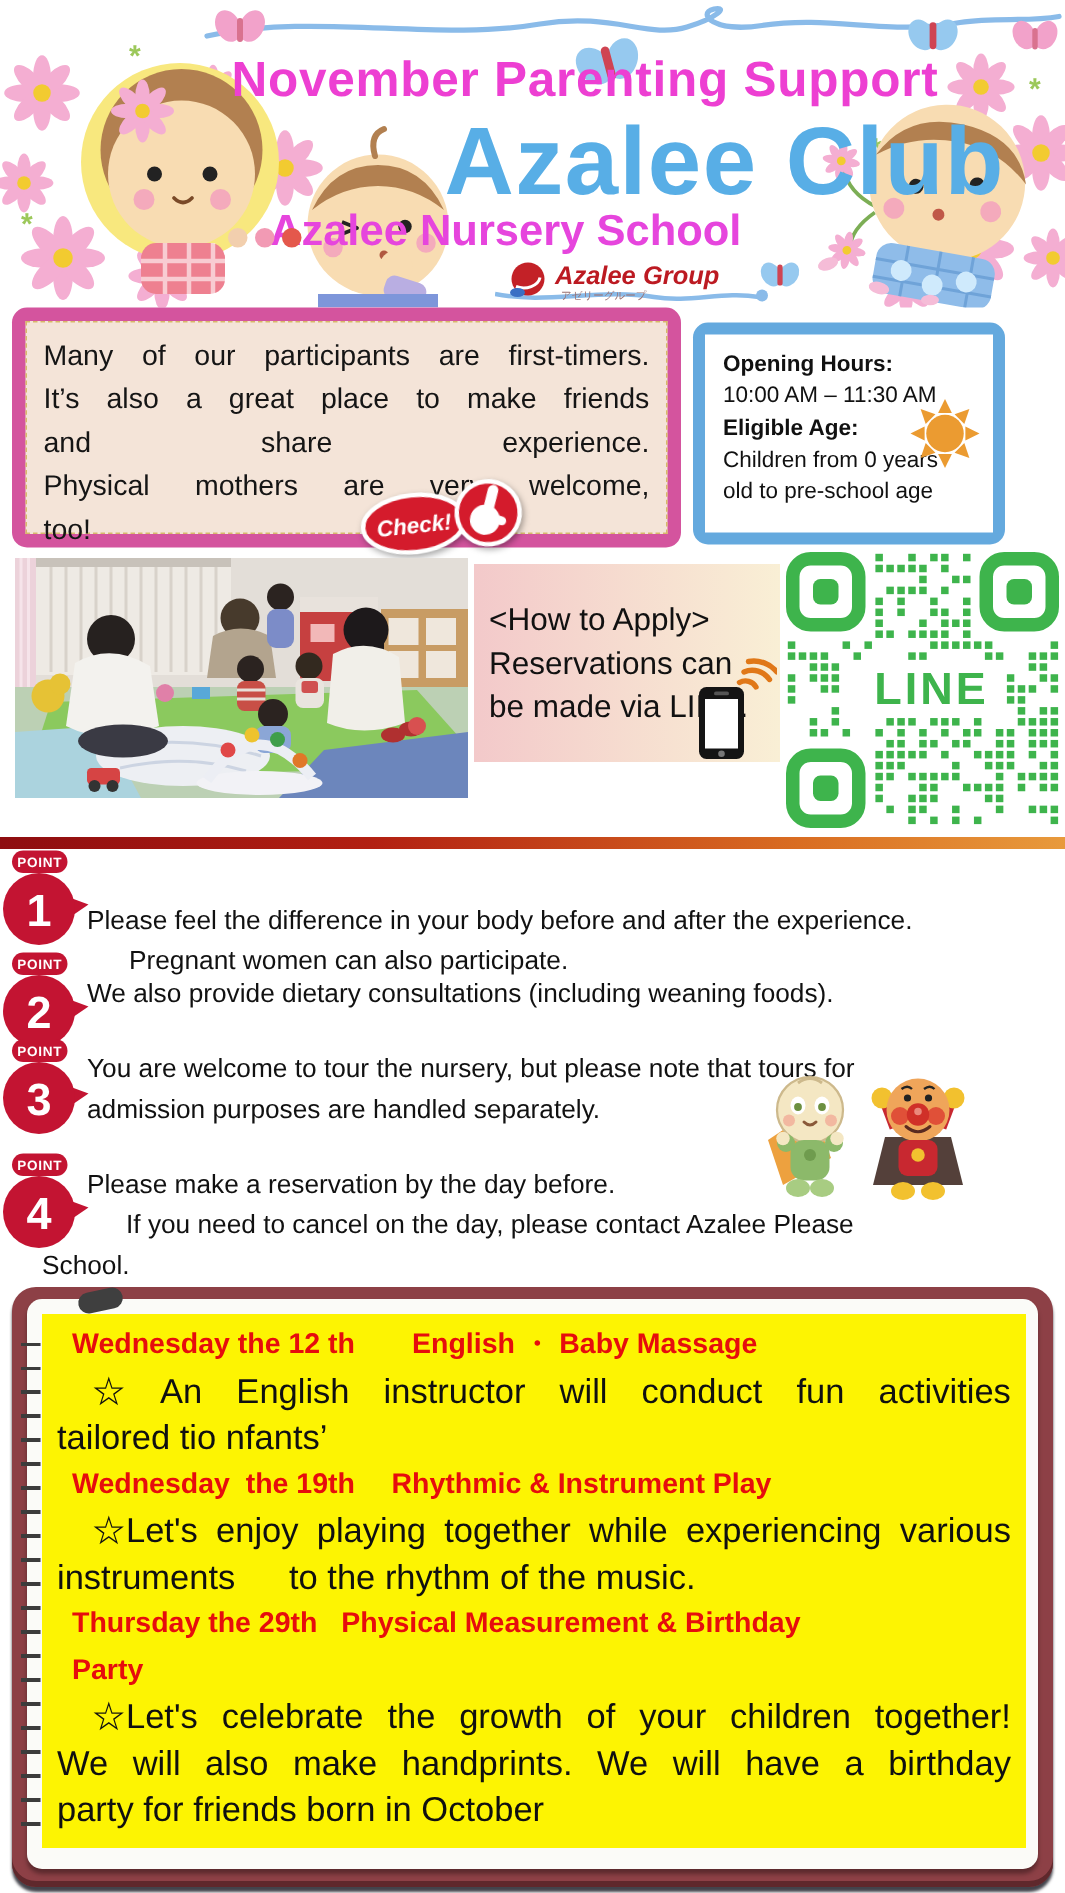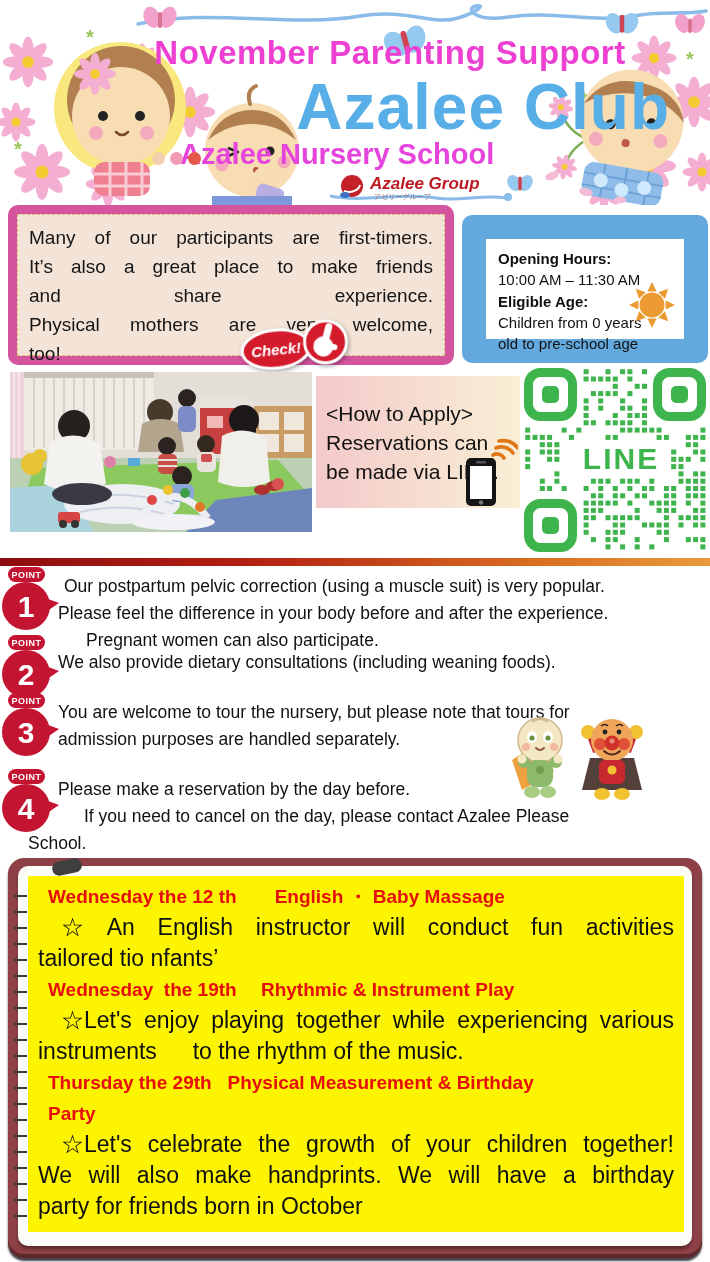--- a/index.html
+++ b/index.html
@@ -17,21 +17,21 @@
 .logo-main{font-size:17px;font-weight:bold;font-style:italic;fill:#bc1a22}
 .logo-jp{font-size:7px;fill:#9a7070}
 
 .intro{left:8px;top:205px;width:446px;height:160px;background:#d4549e;border-radius:10px;padding:9px}
 .intro-in{width:100%;height:100%;background:#f4e4d8;border:1px dashed #d8b86a;padding:8px 11px}
 .iline{font-size:19px;line-height:29px;color:#151515}
 .flexwords{display:flex;justify-content:space-between}
 .chk-badge{left:240px;top:320px;transform:rotate(-6deg);filter:drop-shadow(1px 2px 2px rgba(0,0,0,.35))}
 .chk{fill:#fff;font-size:15px;font-weight:bold;font-style:italic;text-anchor:middle}
 
-.info{left:462px;top:215px;width:246px;height:148px;background:#64a9de;border-radius:10px;padding:24px}
+.info{left:462px;top:215px;width:208px;height:148px;background:#64a9de;border-radius:10px;padding:8px}
 .info-in{width:100%;height:100%;background:#fff;padding:9px 12px;font-size:15px;line-height:1.42;position:relative}
 .blab{font-weight:bold}
 .age{white-space:pre-line}
 .sun{position:absolute;right:8px;top:42px}
 
 .photo{left:10px;top:372px}
 .apply{left:316px;top:376px;width:204px;height:132px;background:linear-gradient(90deg,#f3c9ca,#f9efd5);
   padding:24px 8px 0 10px;font-size:21px;line-height:1.38;color:#111}
 .apply-text{white-space:pre-line}
 .phone{position:absolute;right:2px;bottom:0}
@@ -570,21 +570,20 @@
     <text class="pnum" x="24" y="51">3</text>
   </svg>
   <svg class="abs pb" style="left:2px;top:768px" width="58" height="66" viewBox="0 0 58 66">
     <polygon class="pfill" points="38,30 57,37 38,50" fill="#56a9de"></polygon>
       <circle class="pfill" cx="24" cy="40" r="24" fill="#56a9de"></circle>
     <rect class="pfill" x="6" y="1" width="37" height="15" rx="7.5" fill="#56a9de"></rect>
     <text class="plabel" x="24.5" y="12">POINT</text>
     <text class="pnum" x="24" y="51">4</text>
   </svg>
 
-  <div class="pline" style="left:64px;top:576px">Our postpartum pelvic correction (using a muscle suit) is very popular.</div>
   <div class="pline" style="left:58px;top:603px">Please feel the difference in your body before and after the experience.</div>
   <div class="pline" style="left:86px;top:630px">Pregnant women can also participate.</div>
   <div class="pline" style="left:58px;top:652px">We also provide dietary consultations (including weaning foods).</div>
   <div class="pline" style="left:58px;top:702px">You are welcome to tour the nursery, but please note that tours for</div>
   <div class="pline" style="left:58px;top:729px">admission purposes are handled separately.</div>
   <div class="pline" style="left:58px;top:779px">Please make a reservation by the day before.</div>
   <div class="pline" style="left:84px;top:806px">If you need to cancel on the day, please contact Azalee Please</div>
   <div class="pline" style="left:28px;top:833px">School.</div>
 
   <svg class="abs chars" width="150" height="95" viewBox="0 0 150 95">

